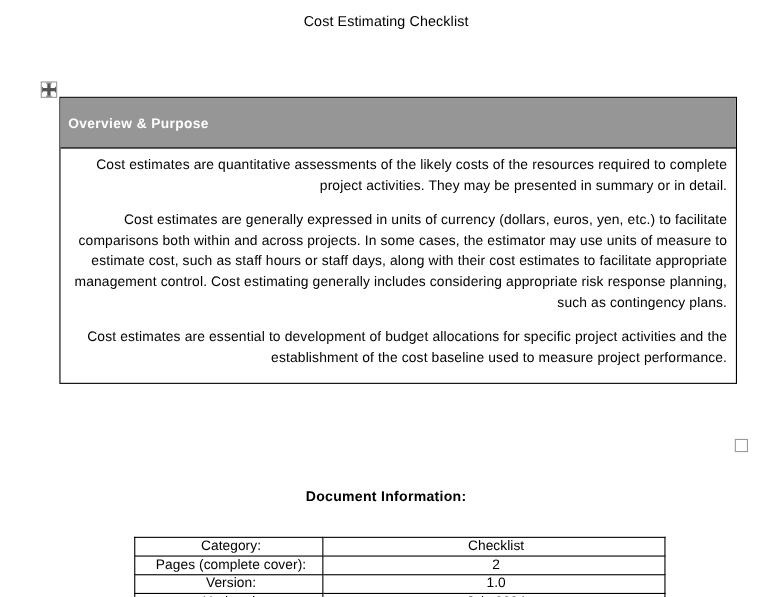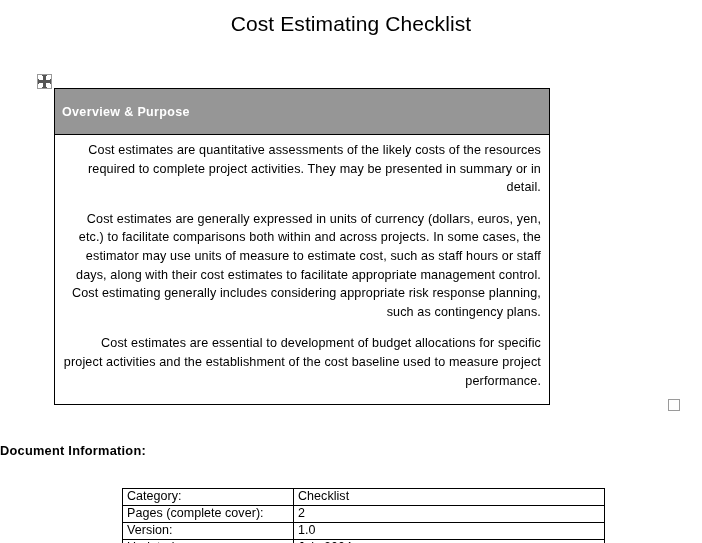--- a/index.html
+++ b/index.html
@@ -16,21 +16,21 @@
     position: relative;
   }
 
   
   .doc-title {
     position: absolute;
     left: 0;
     top: 12px;
     width: 702px;
     text-align: center;
-    font-size: 21px;
+    font-size: 13px;
     font-weight: normal;
     letter-spacing: 0.1px;
     color: #000;
     white-space: nowrap;
   }
 
   
   .move-handle {
     position: absolute;
     left: 37px;
@@ -41,21 +41,21 @@
     background: #ffffff;
     box-sizing: border-box;
   }
   .move-handle svg { display: block; }
 
   
   .overview-table {
     position: absolute;
     left: 54px;
     top: 88px;
-    width: 496px;
+    width: 616px;
     border: 1px solid #000000;
     box-sizing: border-box;
     background: #ffffff;
   }
   .overview-header {
     background: #969696;
     height: 46px;
     box-sizing: border-box;
     border-bottom: 1px solid #000000;
     display: flex;
@@ -94,20 +94,21 @@
     background: #ffffff;
     box-sizing: border-box;
   }
 
   
   .docinfo-heading {
     position: absolute;
     left: 0;
     top: 443px;
     width: 702px;
+    text-align: center;
     font-size: 12.8px;
     font-weight: bold;
     letter-spacing: 0.25px;
     color: #000;
   }
 
   
   .docinfo-table {
     position: absolute;
     left: 122px;
@@ -119,20 +120,21 @@
   }
   .docinfo-table td {
     border: 1px solid #000000;
     font-size: 12.5px;
     line-height: 15px;
     height: 16px;
     padding: 0px 0 0 4px;
     letter-spacing: 0.05px;
     vertical-align: top;
     color: #000;
+    text-align: center;
   }
   .docinfo-table td.label { width: 166px; }
   .docinfo-table td.value { width: 306px; }
 </style>
 </head>
 <body>
 
 <div class="doc-title">Cost Estimating Checklist</div>
 
 <div class="move-handle">

